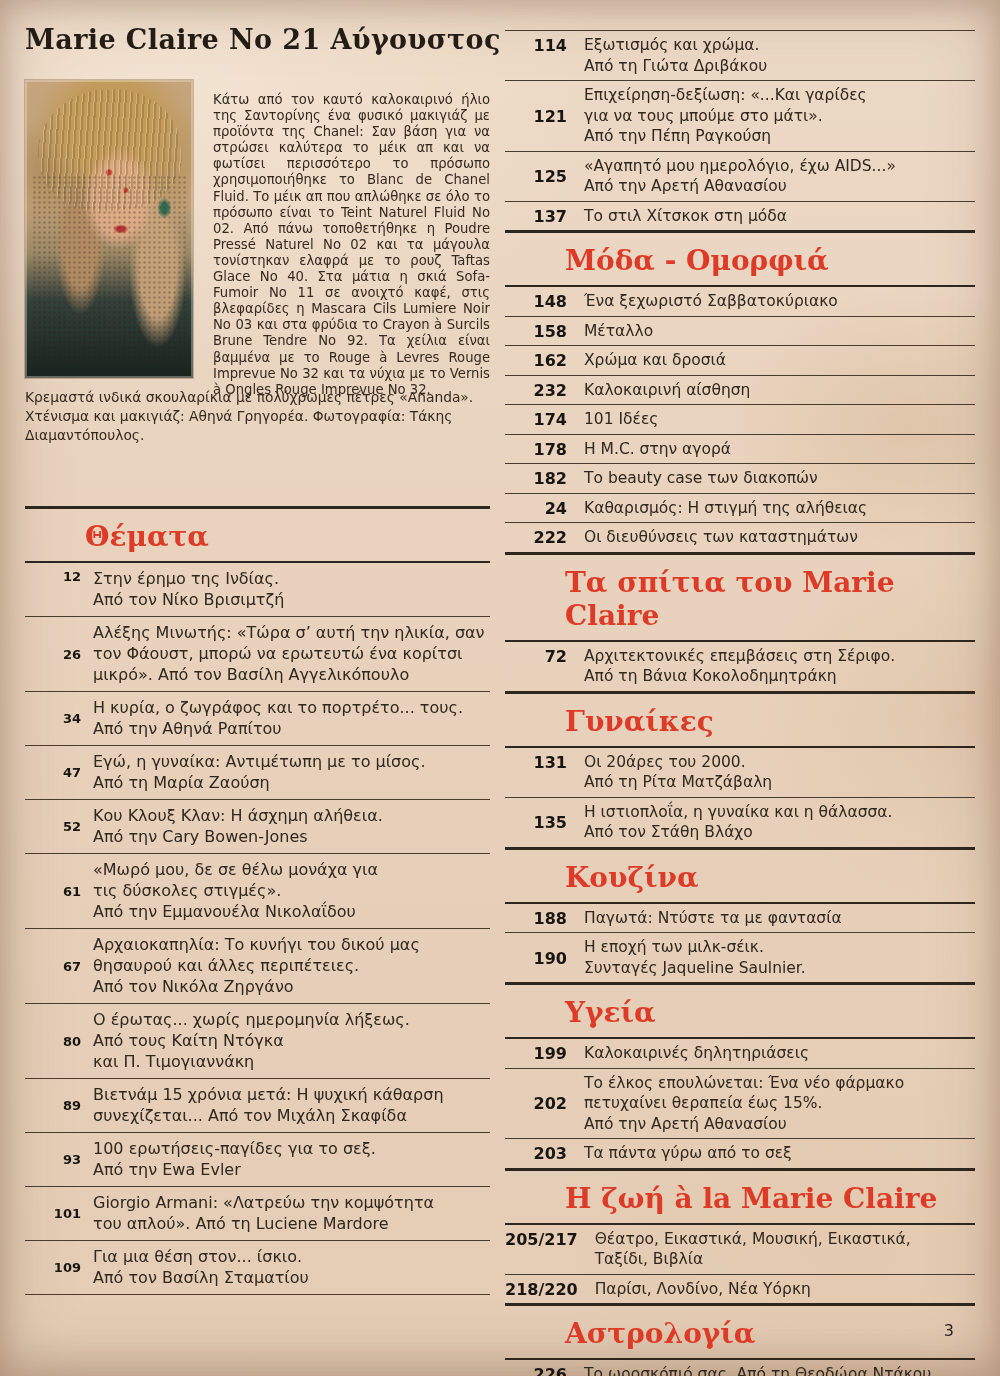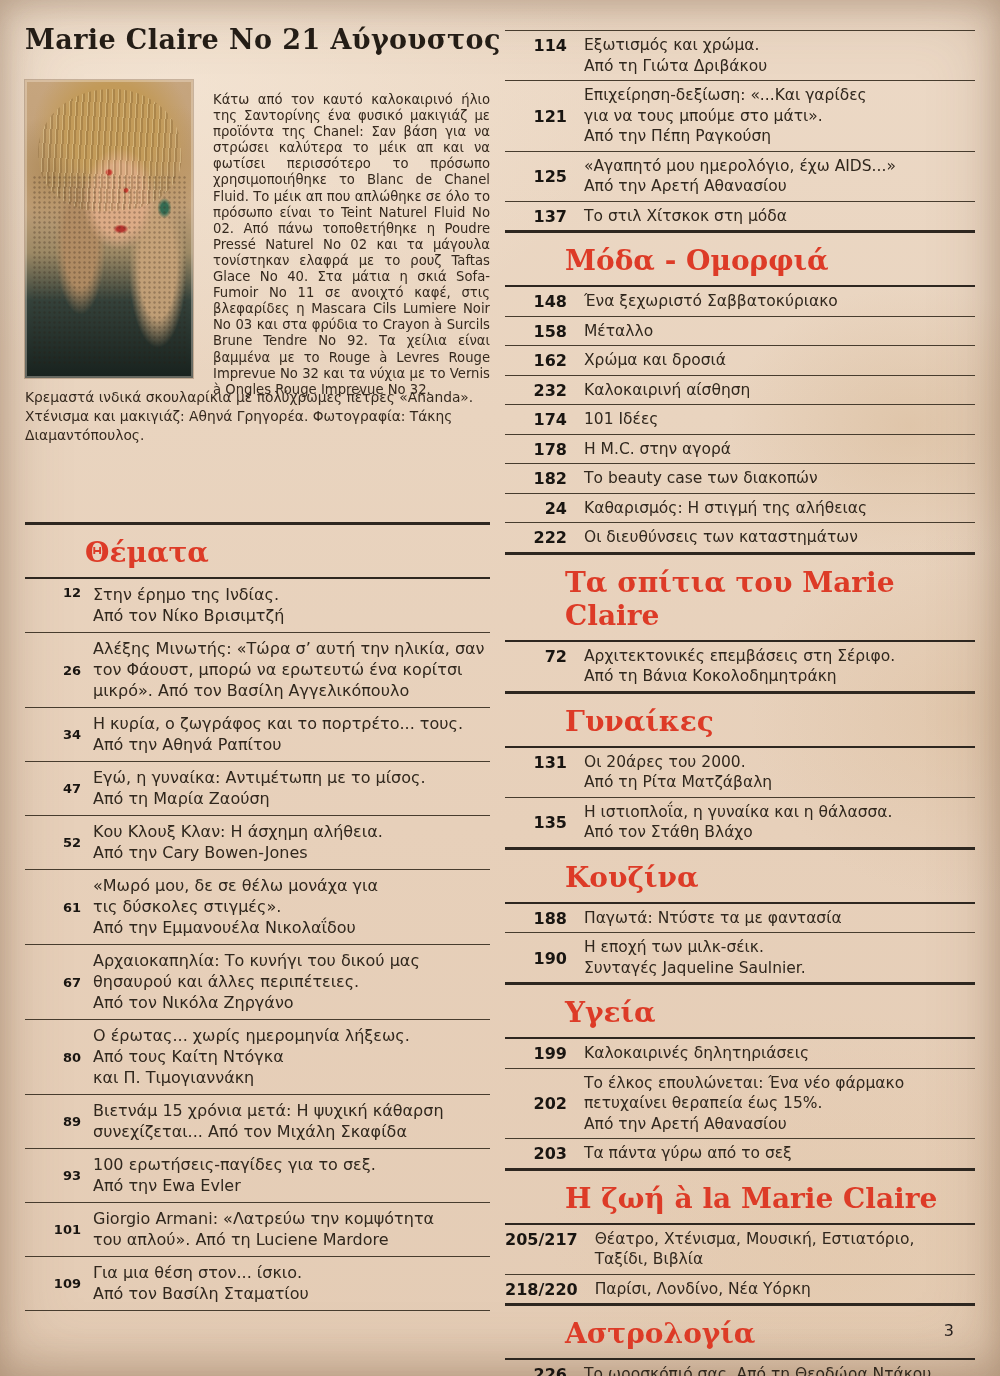--- a/index.html
+++ b/index.html
@@ -56,21 +56,21 @@
   .intro{
     margin:12px 0 0 20px;flex:1;
     font-size:13.2px;line-height:16.1px;text-align:justify;color:#35291e;
   }
   .caption{
     position:absolute;top:388px;left:25px;width:465px;margin:0;
     font-size:13.8px;line-height:19px;color:#35291e;
   }
   
   .col{position:absolute;}
-  .left-col{top:506px;left:25px;width:465px;margin-top:16px;}
+  .left-col{top:506px;left:25px;width:465px;}
   .right-col{top:30px;left:505px;width:470px;}
   .sec{
     margin:0;font-family:"DejaVu Serif",serif;font-weight:bold;
     font-size:28px;color:#dd3b27;
     padding:11px 0 8px 60px;
     border-top:3px solid #2e2720;border-bottom:2px solid #2e2720;
   }
   .row{display:flex;padding:5px 0 6px 0;}
   .row + .row{border-top:1px solid #473c2e;align-items:center;}
   .num{
@@ -290,21 +290,21 @@
       <div class="row">
         <span class="num">203</span>
         <span class="txt">Τα πάντα γύρω από το σεξ</span>
       </div>
     </div>
 
     <div class="group">
       <h2 class="sec">Η ζωή à la Marie Claire</h2>
       <div class="row">
         <span class="num">205/217</span>
-        <span class="txt">Θέατρο, Χτένισμα, Μουσική, Εστιατόριο,
+        <span class="txt">Θέατρο, Εικαστικά, Μουσική, Εικαστικά,
 Ταξίδι, Βιβλία</span>
       </div>
       <div class="row">
         <span class="num">218/220</span>
         <span class="txt">Παρίσι, Λονδίνο, Νέα Υόρκη</span>
       </div>
     </div>
 
     <div class="group">
       <h2 class="sec">Αστρολογία</h2>

